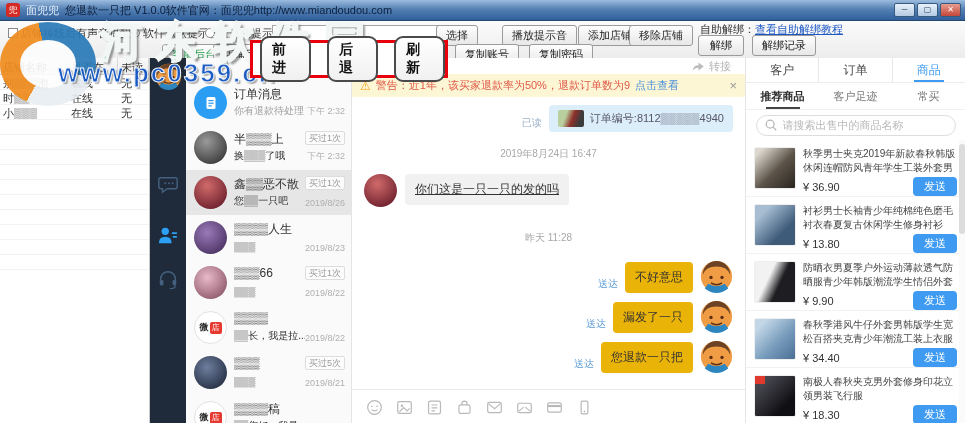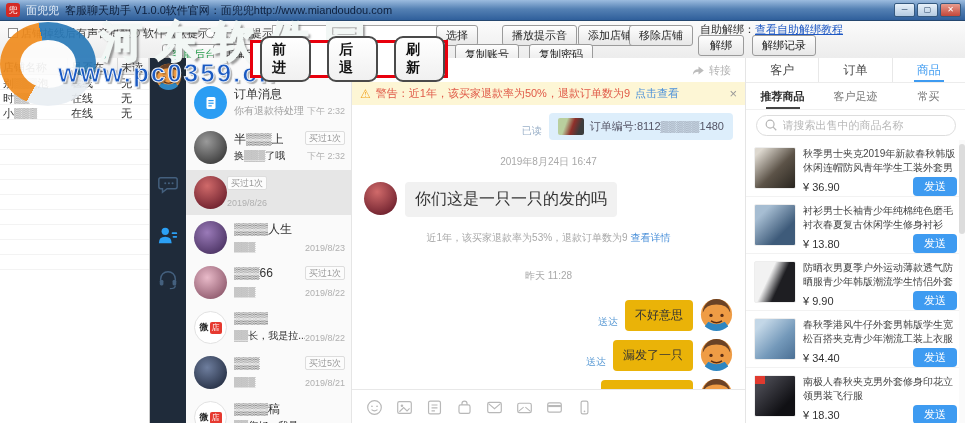--- a/index.html
+++ b/index.html
@@ -112,37 +112,37 @@
   .wd-dian { width:12px; height:12px; background:#e6392f; border-radius:2px; color:#fff; font-size:8px; line-height:12px; text-align:center; }
   .cmain { flex:1; min-width:0; padding-left:7px; display:flex; flex-direction:column; justify-content:space-between; padding-bottom:7px; }
   .cname { font-size:12px; color:#333; white-space:nowrap; overflow:hidden; }
   .cpreview { font-size:10px; color:#a0a0a0; white-space:nowrap; overflow:hidden; }
   .cright { display:flex; flex-direction:column; align-items:flex-end; justify-content:space-between; padding-bottom:7px; flex:0 0 auto; }
   .cbadge { font-size:9px; color:#999; border:1px solid #ddd; background:#fcfcfc; border-radius:2px; padding:0 3px; line-height:12px; }
   .ctime { font-size:9px; color:#b0b0b0; }
 
   
   .chat { width:393px; background:#fff; display:flex; flex-direction:column; position:relative; }
-  .chat-header { height:24px; display:flex; justify-content:flex-end; align-items:center; padding-right:14px; gap:4px; }
+  .chat-header { height:16px; display:flex; justify-content:flex-end; align-items:center; padding-right:14px; gap:4px; }
   .transfer-label { font-size:11px; color:#b5b5b5; cursor:pointer; }
   .warning {
     height:23px; background:#fdf6d5; display:flex; align-items:center; padding:0 8px; gap:5px;
     font-size:11px;
   }
   .warn-ico { color:#f2a21c; font-size:12px; }
   .warn-text { color:#e05a48; white-space:nowrap; overflow:hidden; }
   .warn-link { color:#4a90d9; cursor:pointer; white-space:nowrap; }
   .warn-close { margin-left:auto; color:#999; font-size:13px; cursor:pointer; }
   .messages { flex:1; padding:8px 12px 0 12px; overflow:hidden; }
   .row-right { display:flex; justify-content:flex-end; align-items:flex-end; gap:7px; }
   .row-left  { display:flex; justify-content:flex-start; align-items:flex-start; gap:8px; }
   .row-center { text-align:center; font-size:10px; color:#a8a8a8; }
   .msg-status { font-size:10px; color:#9ab0c8; margin-bottom:2px; }
   .msg-status.sent { color:#5b9bd5; }
-  .bubble-in { background:#f1f1f1; border-radius:4px; padding:7px 10px; font-size:16px; color:#333; max-width:260px; }
+  .bubble-in { background:#f1f1f1; border-radius:4px; padding:7px 10px; font-size:12px; color:#333; max-width:260px;text-decoration:underline; }
   .bubble-out { background:#eab308; border-radius:4px; padding:7px 10px; font-size:12px; color:#333; max-width:260px; }
   .order-bubble { background:#ddeefb; border-radius:4px; padding:5px 9px; font-size:11px; color:#556; display:flex; align-items:center; gap:6px; }
   .order-thumb { width:26px; height:17px; border-radius:2px; background:linear-gradient(110deg,#b9cf9e 30%,#8f2f2a 55%,#3c3c3c 80%); }
   .msg-avatar { width:33px; height:33px; border-radius:50%; overflow:hidden; flex:0 0 auto; }
   .sys-link { color:#4a90d9; cursor:pointer; }
   .input-bar { height:34px; border-top:1px solid #e8e8e8; display:flex; align-items:flex-start; gap:13px; padding:9px 0 0 14px; }
   .ib-icon { width:17px; height:17px; cursor:pointer; flex:0 0 auto; }
 
   
   .rpanel { width:220px; background:#fff; border-left:1px solid #e5e5e5; display:flex; flex-direction:column; }
@@ -189,21 +189,21 @@
   .censor { color:inherit; }
 </style>
 </head>
 <body>
 
 <div id="app">
 
   <div class="titlebar">
     <div class="app-ico">兜</div>
     <span class="title-prefix">面兜兜</span>
-    <span class="title-text">客服聊天助手 V1.0.0软件官网：面兜兜http://www.miandoudou.com</span>
+    <span class="title-text">您退款一只把 V1.0.0软件官网：面兜兜http://www.miandoudou.com</span>
     <div class="win-controls">
       <div class="win-btn">─</div>
       <div class="win-btn">▢</div>
       <div class="win-btn close">✕</div>
     </div>
   </div>
 
   <div class="toolbar">
     <div class="tb" style="left:8px; top:5px;">
       <span class="chk"></span><span>店铺掉线后有声音提醒</span>
@@ -336,20 +336,24 @@
           <div class="cpreview censor">换▒▒▒了哦</div>
         </div>
         <div class="cright">
             <span class="cbadge">买过1次</span>
             <span class="ctime">下午 2:32</span>
           </div>
       </div>
 
       <div class="contact selected">
         <div class="cavatar av-p3"></div>
+        <div class="cmain">
+          <div class="cname censor">鑫▒▒恶不散</div>
+          <div class="cpreview censor">您▒▒一只吧</div>
+        </div>
         <div class="cright">
             <span class="cbadge">买过1次</span>
             <span class="ctime">2019/8/26</span>
           </div>
       </div>
 
       <div class="contact">
         <div class="cavatar av-p4"></div>
         <div class="cmain">
           <div class="cname censor">▒▒▒▒人生</div>
@@ -430,35 +434,31 @@
         <span class="warn-link">点击查看</span>
         <span class="warn-close">×</span>
       </div>
 
       <div class="messages">
 
         <div class="row-right">
           <span class="msg-status">已读</span>
           <div class="order-bubble">
             <div class="order-thumb"></div>
-            <span class="censor">订单编号:8112▒▒▒▒▒1480</span>
+            <span class="censor">订单编号:8112▒▒▒▒▒4940</span>
           </div>
         </div>
 
         <div class="row-center" style="margin-top:15px;">2019年8月24日 16:47</div>
 
         <div class="row-left" style="margin-top:13px;">
           <div class="msg-avatar av-p3"></div>
           <div class="bubble-in">你们这是一只一只的发的吗</div>
         </div>
 
-        <div class="row-center" style="margin-top:14px;">
-          <span>近1年，该买家退款率为53%，退款订单数为9</span>
-          <span class="sys-link">查看详情</span>
-        </div>
 
         <div class="row-center" style="margin-top:24px;">昨天 11:28</div>
 
         <div class="row-right" style="margin-top:15px;">
           <span class="msg-status sent">送达</span>
           <div class="bubble-out">不好意思</div>
           <div class="msg-avatar">
             <svg viewBox="0 0 36 36" width="33" height="33">
                 <circle cx="18" cy="18" r="17" fill="#ef9c45"></circle>
                 <path d="M3 16 a15 15 0 0 1 30 0 q-3-9-15-9 q-12 0-15 9z" fill="#6b4226"></path>

